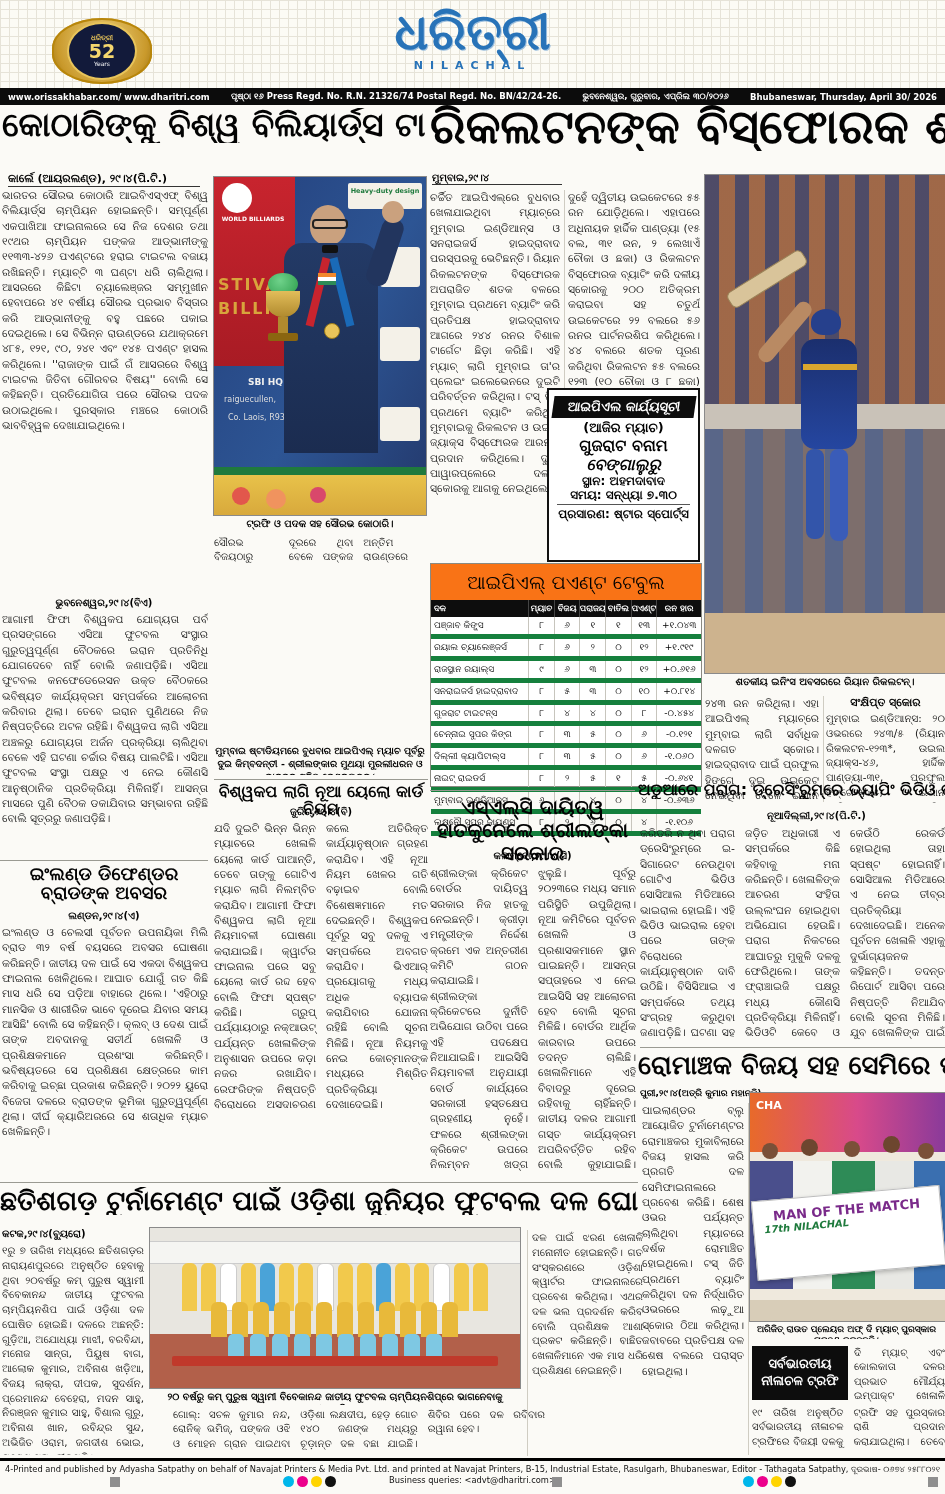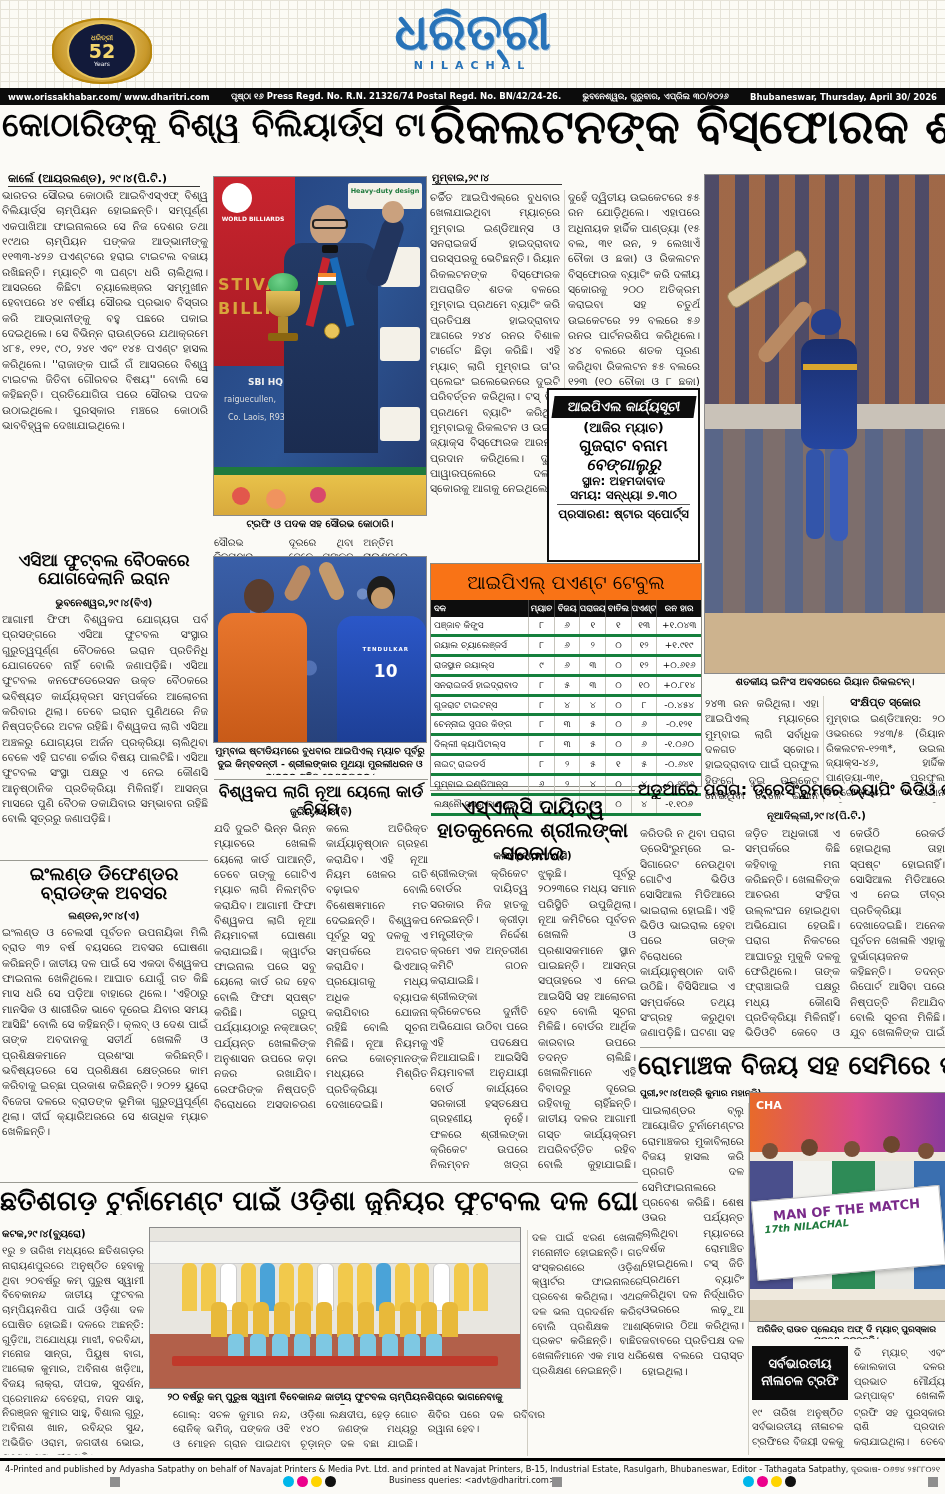--- a/index.html
+++ b/index.html
@@ -34,21 +34,21 @@
   .cap{font-size:10px;font-weight:700;color:#000;text-align:center;overflow:hidden;}
   .photo{overflow:hidden;background:#999;outline:1px solid #8a8a8a;}
   .hrule{height:1px;background:#9a9a92;}
   .cols2{column-count:2;column-gap:10px;}
   .cols3{column-count:3;column-gap:10px;}
   
   #ipl-box{left:430px;top:563px;width:270px;height:222px;background:#fff;}
   #ipl-title{height:36px;background:#f97316;display:flex;align-items:center;justify-content:center;
     font-size:19px;font-weight:400;color:#000;}
   #ipl-head{height:17px;background:#0d0d0d;color:#fff;display:flex;font-size:8.5px;font-weight:700;align-items:center;}
-  .ipl-row{height:16.9px;display:flex;align-items:center;font-size:9px;color:#000;border-bottom:3px solid #15803d;}
+  .ipl-row{height:16.9px;display:flex;align-items:center;font-size:9px;color:#000;border-bottom:5px solid #15803d;}
   .c-team{width:36%;padding-left:3px;box-sizing:border-box;overflow:hidden;white-space:nowrap;}
   .c-n{width:9.5%;text-align:center;border-left:1px solid #c7c5bd;height:100%;display:flex;align-items:center;justify-content:center;box-sizing:border-box;}
   .c-nrr{width:16.5%;text-align:center;border-left:1px solid #c7c5bd;height:100%;display:flex;align-items:center;justify-content:center;box-sizing:border-box;}
   #ipl-head .c-n,#ipl-head .c-nrr{border-left:1px solid #444;}
   
   #sched{left:547px;top:388px;width:153px;height:174px;background:#fff;border:2px solid #111;
     text-align:center;box-sizing:border-box;}
   #sched-ribbon{margin:6px auto 2px;width:142px;background:#0d0d0d;color:#fff;font-size:13px;font-weight:800;
     padding:3px 0;transform:skew(-8deg);}
   .sched-line{font-weight:800;color:#000;}
@@ -262,35 +262,23 @@
         <div class="c-team">ଲକ୍ଷ୍ନୌ ସୁପର ଜାୟଣ୍ଟ୍ସ</div>
         <div class="c-n">୮</div>
         <div class="c-n">୨</div>
         <div class="c-n">୬</div>
         <div class="c-n">୦</div>
         <div class="c-n">୪</div>
         <div class="c-nrr">-୧.୧୦୬</div>
       </div>
   </div>
 
-  <div class="abs hl" style="left:0;top:552px;width:208px;font-size:17px;text-align:center;">ଏସିଆ ଫୁଟ୍‌ବଲ ବୈଠକରେ ଯୋଗଦେଲାନି ଇରାନ</div>
   <div class="abs dl" style="left:0;top:597px;width:208px;">ଭୁବନେଶ୍ୱର,୨୯।୪(ବିଏ)</div>
   <div class="abs jtext" style="left:2px;top:612px;width:206px;height:246px;">ଆଗାମୀ ଫିଫା ବିଶ୍ୱକପ ଯୋଗ୍ୟତା ପର୍ବ ପ୍ରସଙ୍ଗରେ ଏସିଆ ଫୁଟବଲ ସଂସ୍ଥାର ଗୁରୁତ୍ୱପୂର୍ଣ୍ଣ ବୈଠକରେ ଇରାନ ପ୍ରତିନିଧି ଯୋଗଦେବେ ନାହିଁ ବୋଲି ଜଣାପଡ଼ିଛି। ଏସିଆ ଫୁଟବଲ କନଫେଡେରେସନ ଉକ୍ତ ବୈଠକରେ ଭବିଷ୍ୟତ କାର୍ଯ୍ୟକ୍ରମ ସମ୍ପର୍କରେ ଆଲୋଚନା କରିବାର ଥିଲା। ତେବେ ଇରାନ ପୁଣିଥରେ ନିଜ ନିଷ୍ପତ୍ତିରେ ଅଟଳ ରହିଛି। ବିଶ୍ୱକପ ଲାଗି ଏସିଆ ଅଞ୍ଚଳରୁ ଯୋଗ୍ୟତା ଅର୍ଜନ ପ୍ରକ୍ରିୟା ଚାଲିଥିବା ବେଳେ ଏହି ଘଟଣା ଚର୍ଚ୍ଚାର ବିଷୟ ପାଲଟିଛି। ଏସିଆ ଫୁଟବଲ ସଂସ୍ଥା ପକ୍ଷରୁ ଏ ନେଇ କୌଣସି ଆନୁଷ୍ଠାନିକ ପ୍ରତିକ୍ରିୟା ମିଳିନାହିଁ। ଆସନ୍ତା ମାସରେ ପୁଣି ବୈଠକ ଡକାଯିବାର ସମ୍ଭାବନା ରହିଛି ବୋଲି ସୂତ୍ରରୁ ଜଣାପଡ଼ିଛି।</div>
 
-  <div class="abs photo" style="left:214px;top:557px;width:212px;height:185px;background:radial-gradient(circle at 20% 30%,rgba(160,190,255,.45) 0 6px,transparent 7px),radial-gradient(circle at 70% 20%,rgba(200,220,255,.4) 0 5px,transparent 6px),radial-gradient(circle at 45% 60%,rgba(150,180,250,.35) 0 7px,transparent 8px),linear-gradient(#3a5fa8,#27427c);">
-    <div class="abs" style="left:14%;top:12%;width:30px;height:34px;border-radius:50%;background:#5a3d2e;"></div>
-    <div class="abs" style="left:2%;top:30%;width:42%;height:70%;border-radius:16px 16px 0 0;background:linear-gradient(#e8762d,#c85a18);"></div>
-    <div class="abs" style="left:36%;top:4%;width:15px;height:38px;border-radius:8px;background:#b98a63;transform:rotate(28deg);"></div>
-    <div class="abs" style="left:72%;top:10%;width:28px;height:32px;border-radius:50%;background:#1d1d1d;"></div>
-    <div class="abs" style="left:74%;top:16%;width:22px;height:22px;border-radius:50%;background:#c49a6c;"></div>
-    <div class="abs" style="left:58%;top:32%;width:42%;height:68%;border-radius:16px 16px 0 0;background:linear-gradient(#2b57c8,#1d3f96);"></div>
-    <div class="abs" style="left:66%;top:48%;width:30%;color:#fff;font-size:5.5px;font-weight:700;text-align:center;letter-spacing:1px;">TENDULKAR</div>
-    <div class="abs" style="left:66%;top:56%;width:30%;color:#fff;font-size:17px;font-weight:800;text-align:center;">10</div>
-    <div class="abs" style="left:52%;top:2%;width:15px;height:40px;border-radius:8px;background:#c49a6c;transform:rotate(-24deg);"></div>
-  </div>
   <div class="abs cap" style="left:214px;top:745px;width:212px;height:30px;font-size:9.5px;line-height:1.35;">ମୁମ୍ବାଇ ଷ୍ଟାଡିୟମରେ ବୁଧବାର ଆଇପିଏଲ୍ ମ୍ୟାଚ ପୂର୍ବରୁ ଦୁଇ କିମ୍ବଦନ୍ତୀ - ଶ୍ରୀଲଙ୍କାର ମୁଥୟା ମୁରଲୀଧରନ ଓ ଭାରତର ସଚିନ ତେଣ୍ଡୁଲକର।</div>
   <div class="abs hrule" style="left:214px;top:779px;width:214px;"></div>
 
   <div class="abs hl" style="left:214px;top:784px;width:214px;font-size:16px;text-align:center;">ବିଶ୍ୱକପ ଲାଗି ନୂଆ ୟେଲୋ କାର୍ଡ ନିୟମ</div>
   <div class="abs dl" style="left:214px;top:806px;width:214px;">ଜୁରିଚ୍,୨୯।୪(ବି)</div>
   <div class="abs jtext cols2" style="left:214px;top:821px;width:214px;height:360px;">ଯଦି ଦୁଇଟି ଭିନ୍ନ ଭିନ୍ନ ମ୍ୟାଚରେ ଖେଳାଳି ୟେଲୋ କାର୍ଡ ପାଆନ୍ତି, ତେବେ ତାଙ୍କୁ ଗୋଟିଏ ମ୍ୟାଚ ଲାଗି ନିଲମ୍ବିତ କରାଯିବ। ଆଗାମୀ ଫିଫା ବିଶ୍ୱକପ ଲାଗି ନୂଆ ନିୟମାବଳୀ ଘୋଷଣା କରାଯାଇଛି। କ୍ୱାର୍ଟର ଫାଇନାଲ ପରେ ସବୁ ୟେଲୋ କାର୍ଡ ରଦ୍ଦ ହେବ ବୋଲି ଫିଫା ସ୍ପଷ୍ଟ କରିଛି। ଗ୍ରୁପ୍ ପର୍ଯ୍ୟାୟଠାରୁ ନକ୍‌ଆଉଟ୍ ପର୍ଯ୍ୟନ୍ତ ଖେଳାଳିଙ୍କ ଅନୁଶାସନ ଉପରେ କଡ଼ା ନଜର ରଖାଯିବ। ରେଫରିଙ୍କ ନିଷ୍ପତ୍ତି ବିରୋଧରେ ଅସଦାଚରଣ କଲେ ଅତିରିକ୍ତ କାର୍ଯ୍ୟାନୁଷ୍ଠାନ ଗ୍ରହଣ କରାଯିବ। ଏହି ନୂଆ ନିୟମ ଖେଳର ଗତି ବଢ଼ାଇବ ବୋଲି ବିଶେଷଜ୍ଞମାନେ ମତ ଦେଇଛନ୍ତି। ବିଶ୍ୱକପ ପୂର୍ବରୁ ସବୁ ଦଳକୁ ଏ ସମ୍ପର୍କରେ ଅବଗତ କରାଯିବ। ଭିଏଆର୍ ପ୍ରୟୋଗକୁ ମଧ୍ୟ ଅଧିକ ବ୍ୟାପକ କରାଯିବାର ଯୋଜନା ରହିଛି ବୋଲି ସୂଚନା ମିଳିଛି। ନୂଆ ନିୟମକୁ ନେଇ କୋଚ୍‌ମାନଙ୍କ ମଧ୍ୟରେ ମିଶ୍ରିତ ପ୍ରତିକ୍ରିୟା ଦେଖାଦେଇଛି।</div>
 
   <div class="abs hrule" style="left:0;top:860px;width:208px;"></div>
   <div class="abs hl" style="left:0;top:865px;width:208px;font-size:18px;text-align:center;">ଇଂଲଣ୍ଡ ଡିଫେଣ୍ଡର ବ୍ରାଡଙ୍କ ଅବସର</div>
   <div class="abs dl" style="left:0;top:910px;width:208px;">ଲଣ୍ଡନ,୨୯।୪(ଏ)</div>

